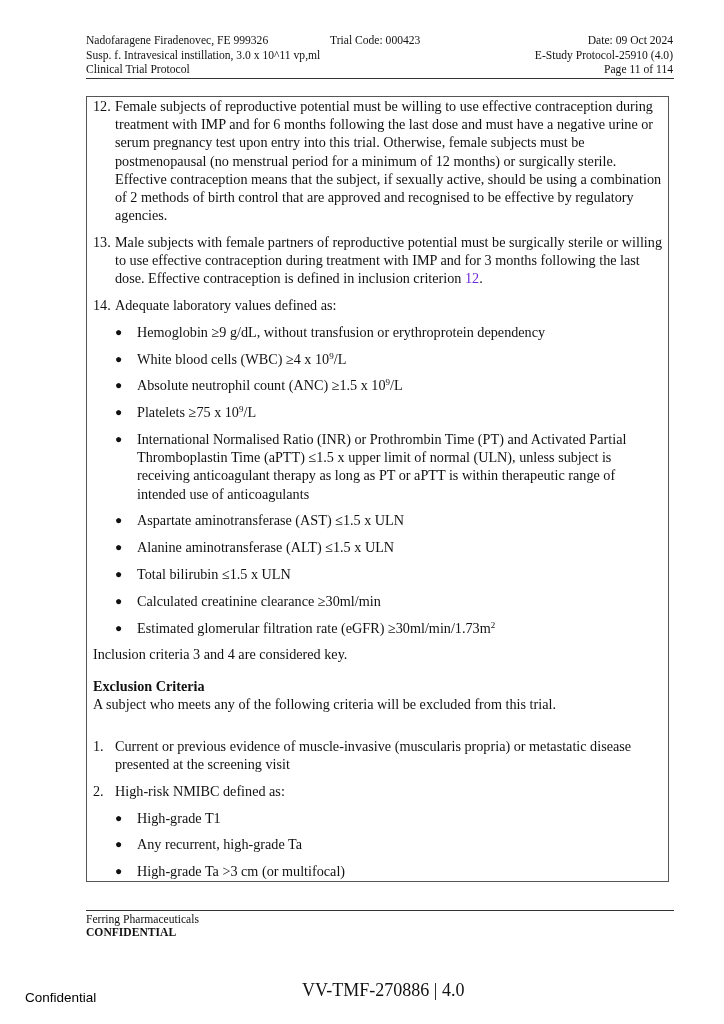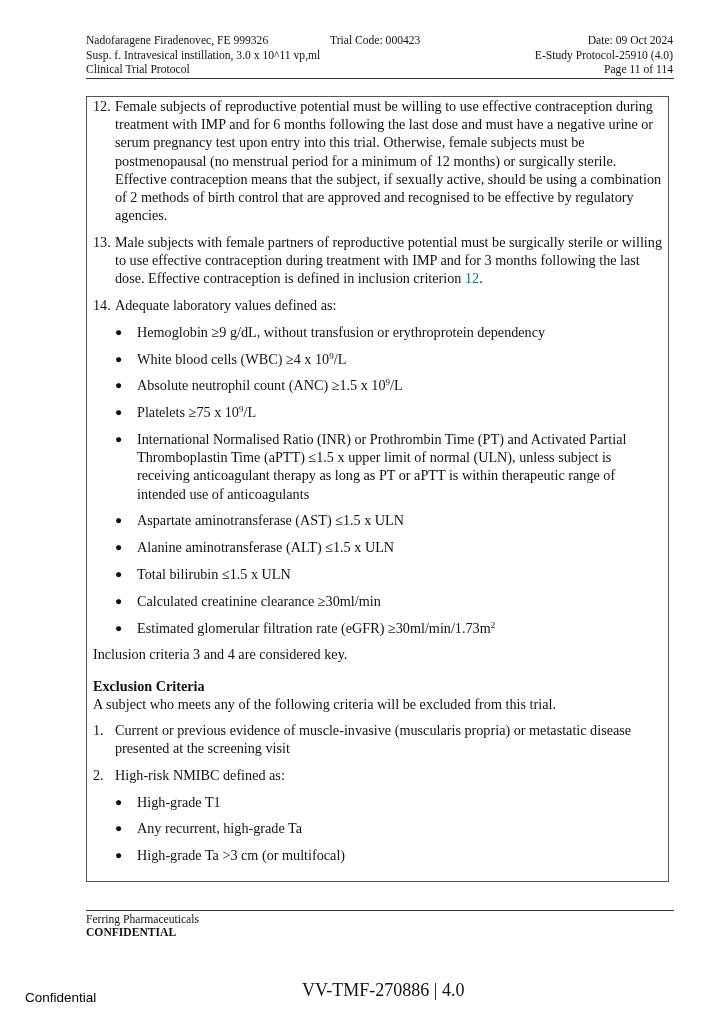--- a/index.html
+++ b/index.html
@@ -27,21 +27,21 @@
     position: absolute; left: 93px; top: 97px; width: 572px;
     font-size: 14.2px; line-height: 18.2px;
   }
   .num-item { display: flex; margin-bottom: 8.5px; }
   .num-item .n { width: 22px; flex: 0 0 22px; }
   .num-item .t { flex: 1; }
   .bul-list { margin: 0 0 0 0; padding: 0; }
   .bul { display: flex; margin-bottom: 8.6px; }
   .bul .b { width: 44px; flex: 0 0 44px; text-align: left; padding-left: 22px; box-sizing: border-box; font-size: 12px; }
   .bul .t { flex: 1; }
-  .link { color: #0f766e; }
+  .link { color: #6d28d9; }
   sup { font-size: 9px; line-height: 0; vertical-align: 5px; }
   .para { margin-bottom: 13px; }
   .heading { font-weight: bold; margin-top: 4px; }
   .ftr-rule {
     position: absolute; left: 86px; width: 588px; top: 910px;
     border-top: 1px solid #333;
   }
   .ftr {
     position: absolute; left: 86px; width: 587px; top: 913px;
     font-size: 11.6px; display: flex; justify-content: space-between; flex-direction: column;
@@ -130,21 +130,21 @@
       </div>
       <div class="bul">
         <span class="b">●</span>
         <span class="t"><span>Estimated glomerular filtration rate (eGFR) ≥30ml/min/1.73m</span><sup>2</sup><span></span></span>
       </div>
     </div>
 
   <div class="para" style="margin-top:4px;">Inclusion criteria 3 and 4 are considered key.</div>
 
   <div class="heading">Exclusion Criteria</div>
-  <div style="margin-bottom:8px;">A subject who meets any of the following criteria will be excluded from this trial.</div>
+  <div style="margin-bottom:24px;">A subject who meets any of the following criteria will be excluded from this trial.</div>
 
   <div class="num-item">
     <span class="n">1.</span>
     <span class="t">Current or previous evidence of muscle-invasive (muscularis propria) or metastatic disease presented at the screening visit</span>
   </div>
   <div class="num-item">
     <span class="n">2.</span>
     <span class="t">High-risk NMIBC defined as:</span>
   </div>
 

